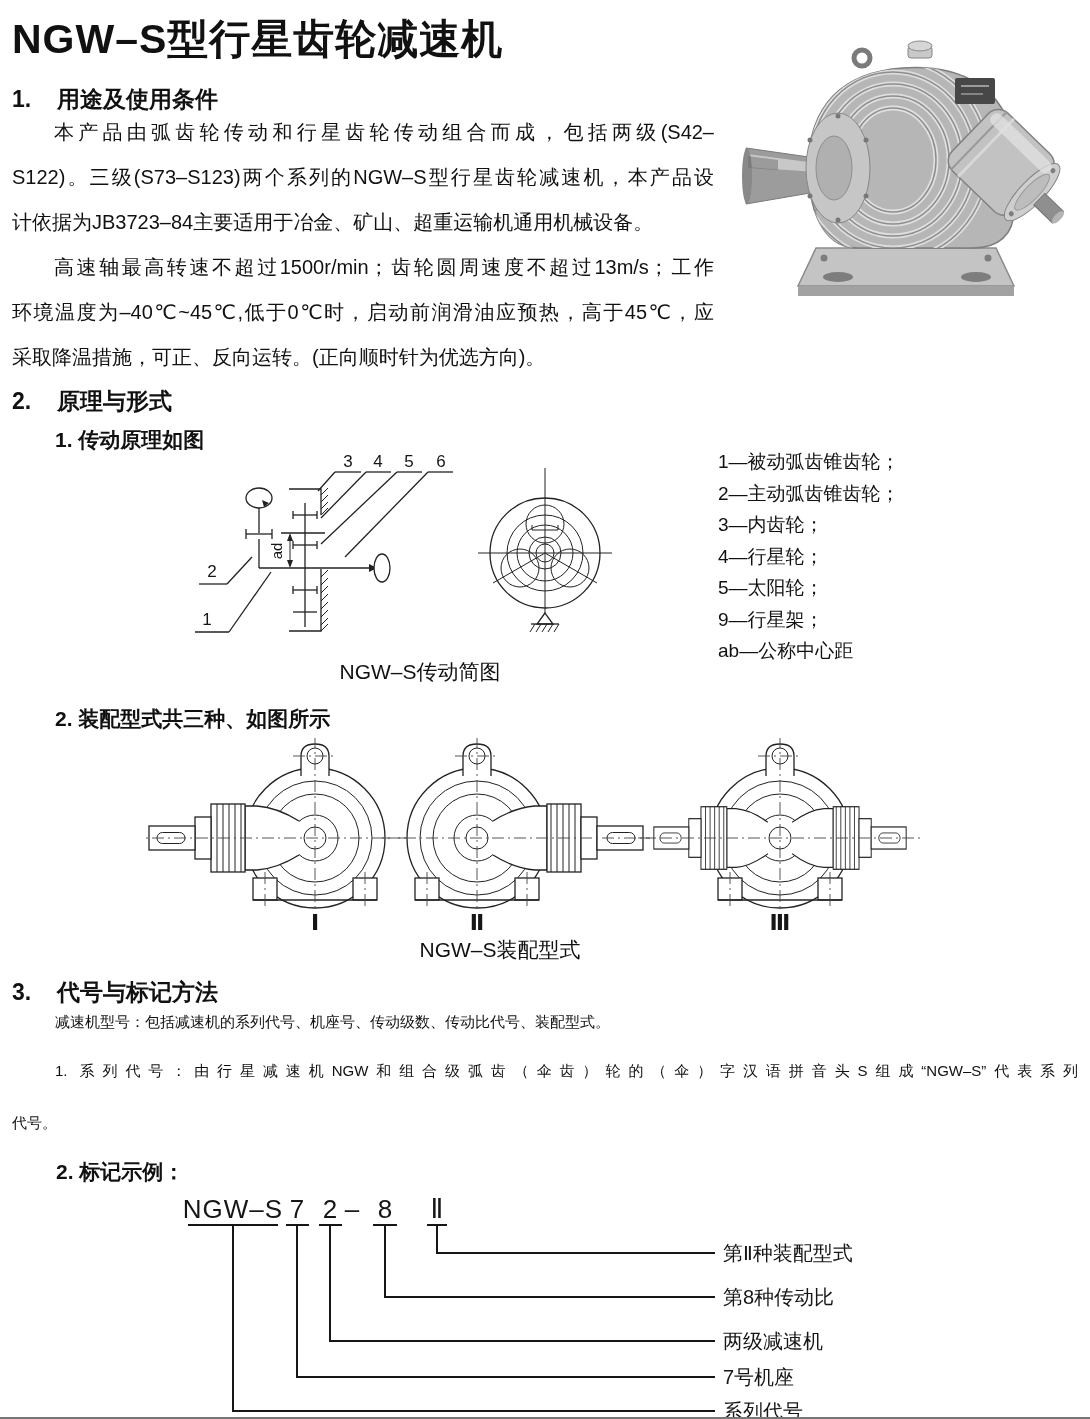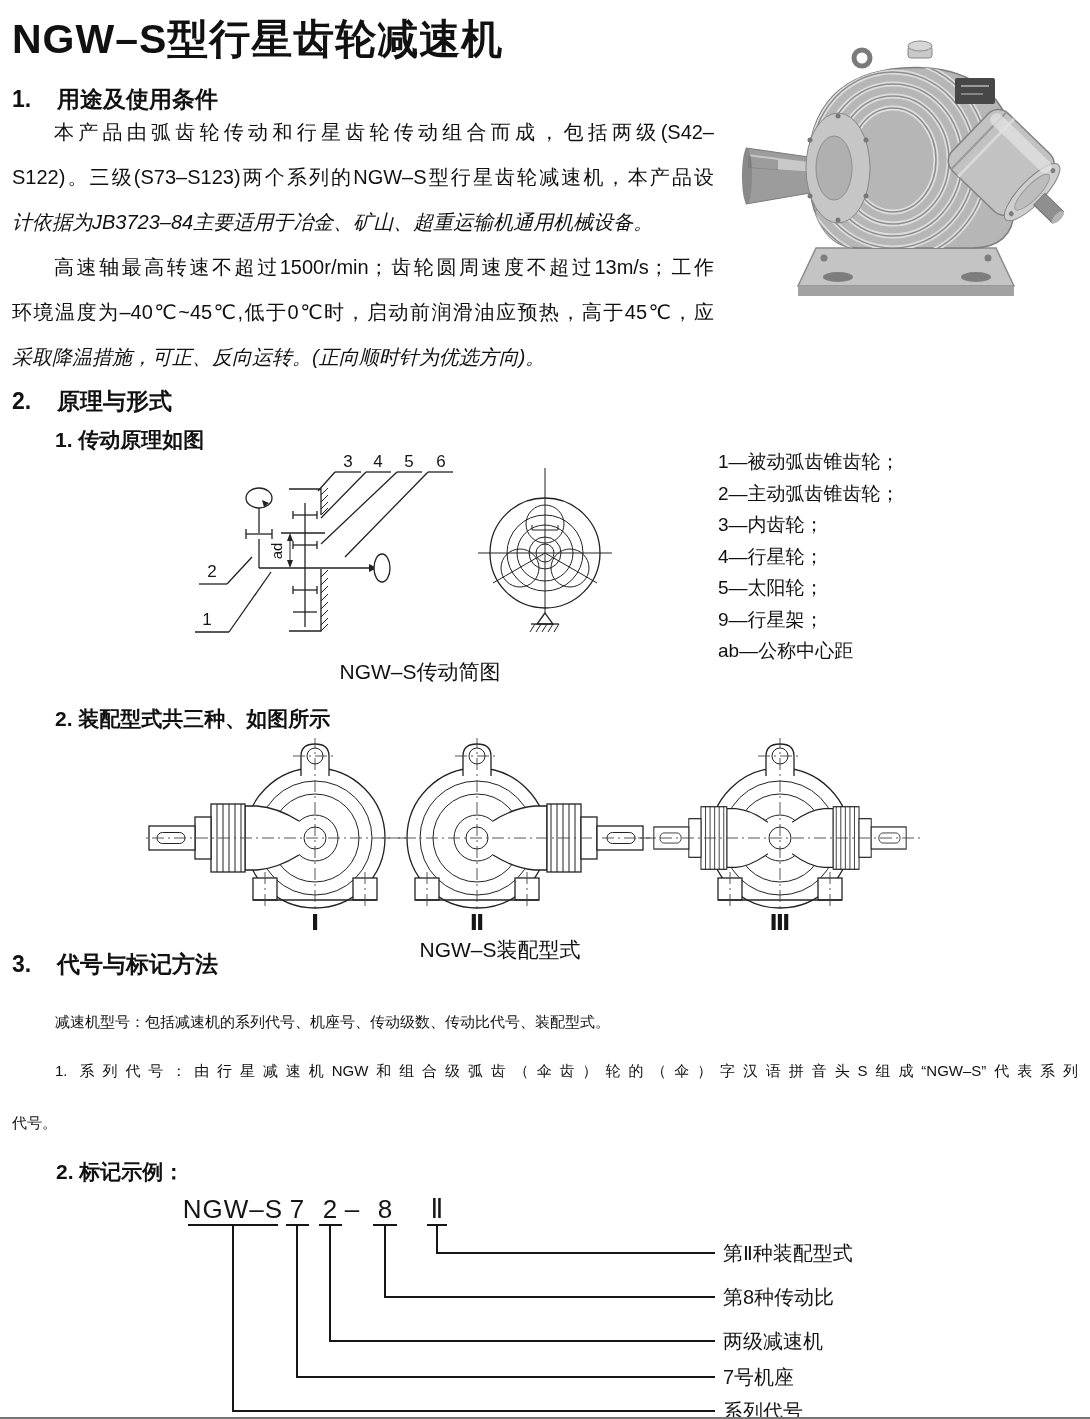--- a/index.html
+++ b/index.html
@@ -4,21 +4,21 @@
 <style>
   html,body{margin:0;padding:0;background:#777;}
   .page{position:relative;width:1090px;height:1417px;background:#ffffff;margin:0 auto;
         font-family:"Liberation Sans","DejaVu Sans",sans-serif;color:#111;overflow:hidden;}
   .abs{position:absolute;}
   .title{left:12px;top:12px;font-size:41px;font-weight:bold;letter-spacing:1px;white-space:nowrap;}
   .h2{font-size:23px;font-weight:bold;white-space:nowrap;}
   .secnum{display:inline-block;min-width:45px;}
   .textcol{left:12px;top:110px;width:702px;font-size:20px;}
   .tline{height:45px;line-height:45px;text-align:justify;text-align-last:justify;}
-  .tline.end{text-align-last:left;font-style:italic;}
+  .tline.end{text-align-last:left;}
   .tline.ind{padding-left:42px;}
   .subitem{font-size:21px;white-space:nowrap;font-weight:bold;}
   .caption{font-size:21px;text-align:center;white-space:nowrap;}
   .legend{left:718px;top:446px;font-size:19px;line-height:31.5px;white-space:nowrap;}
   .wideline{font-size:15px;line-height:26px;white-space:nowrap;}
   .jwide{width:1023px;text-align:justify;text-align-last:justify;white-space:normal;height:26px;overflow:hidden;}
   svg text{font-family:"Liberation Sans","DejaVu Sans",sans-serif;fill:#161616;}
   .dln{stroke:#222;stroke-width:1.3;fill:none;}
   .dthin{stroke:#222;stroke-width:1;fill:none;}
   .cl{stroke:#444;stroke-width:0.9;fill:none;stroke-dasharray:12 4 2 4;}
@@ -288,21 +288,21 @@
       <use href="#asm-shaft" transform="scale(0.76,0.92)"></use>
       <use href="#asm-shaft" transform="scale(-0.76,0.92)"></use>
       <line class="cl" x1="-142" y1="0" x2="142" y2="0"></line>
       <line class="cl" x1="0" y1="-102" x2="0" y2="72"></line>
       <text x="0" y="92" font-size="22" font-weight="bold" text-anchor="middle">Ⅲ</text>
     </g>
   </svg>
 
   <div class="abs caption" style="left:360px;top:936px;width:280px;">NGW–S装配型式</div>
 
-  <div class="abs h2" style="left:12px;top:949px;">
+  <div class="abs h2" style="left:12px;top:977px;">
     <span class="secnum">3.</span><span>代号与标记方法</span>
   </div>
   <div class="abs wideline" style="left:55px;top:1009px;">减速机型号：包括减速机的系列代号、机座号、传动级数、传动比代号、装配型式。</div>
   <div class="abs wideline jwide" style="left:55px;top:1058px;">1. 系列代号：由行星减速机NGW和组合级弧齿（伞齿）轮的（伞）字汉语拼音头S组成“NGW–S”代表系列</div>
   <div class="abs wideline" style="left:12px;top:1110px;">代号。</div>
   <div class="abs subitem" style="left:56px;top:1158px;">2. 标记示例：</div>
 
   <svg class="abs" style="left:180px;top:1192px;" width="910" height="227" viewBox="0 0 910 227">
     <text x="53" y="26" font-size="26" text-anchor="middle" letter-spacing="1">NGW–S</text>
     <text x="117" y="26" font-size="26" text-anchor="middle">7</text>

